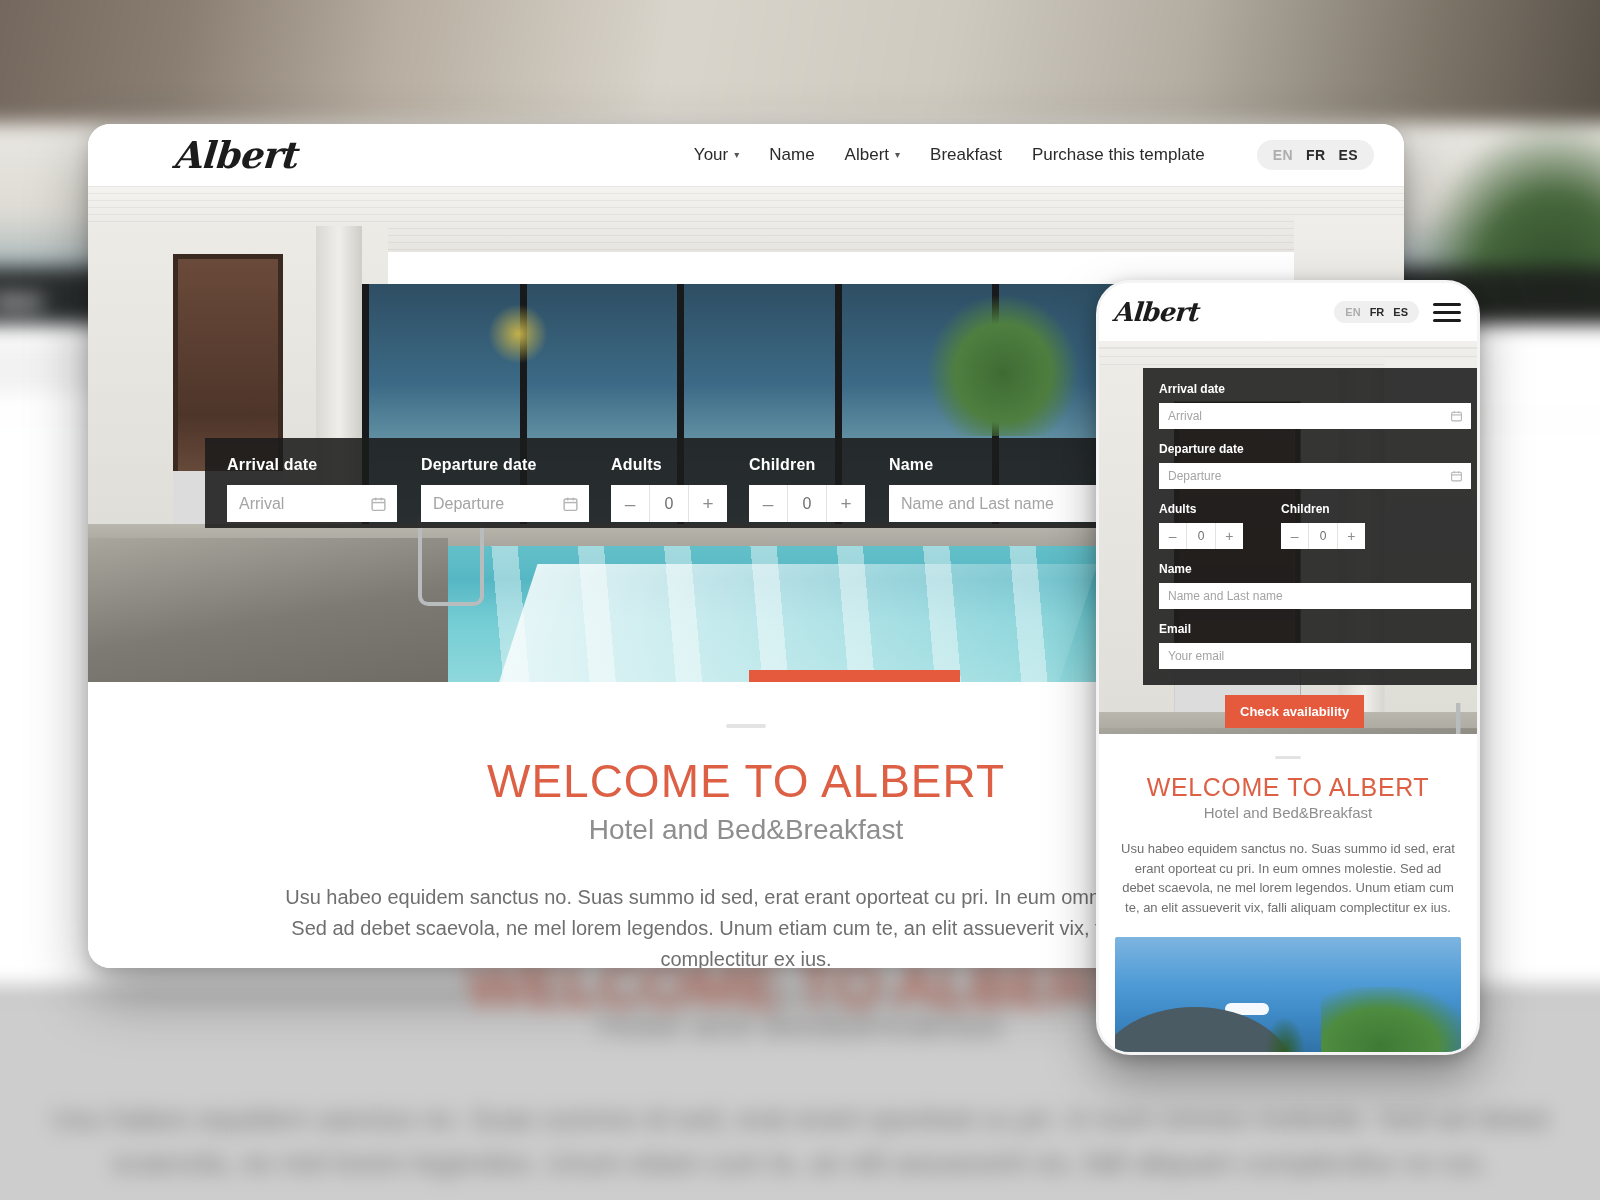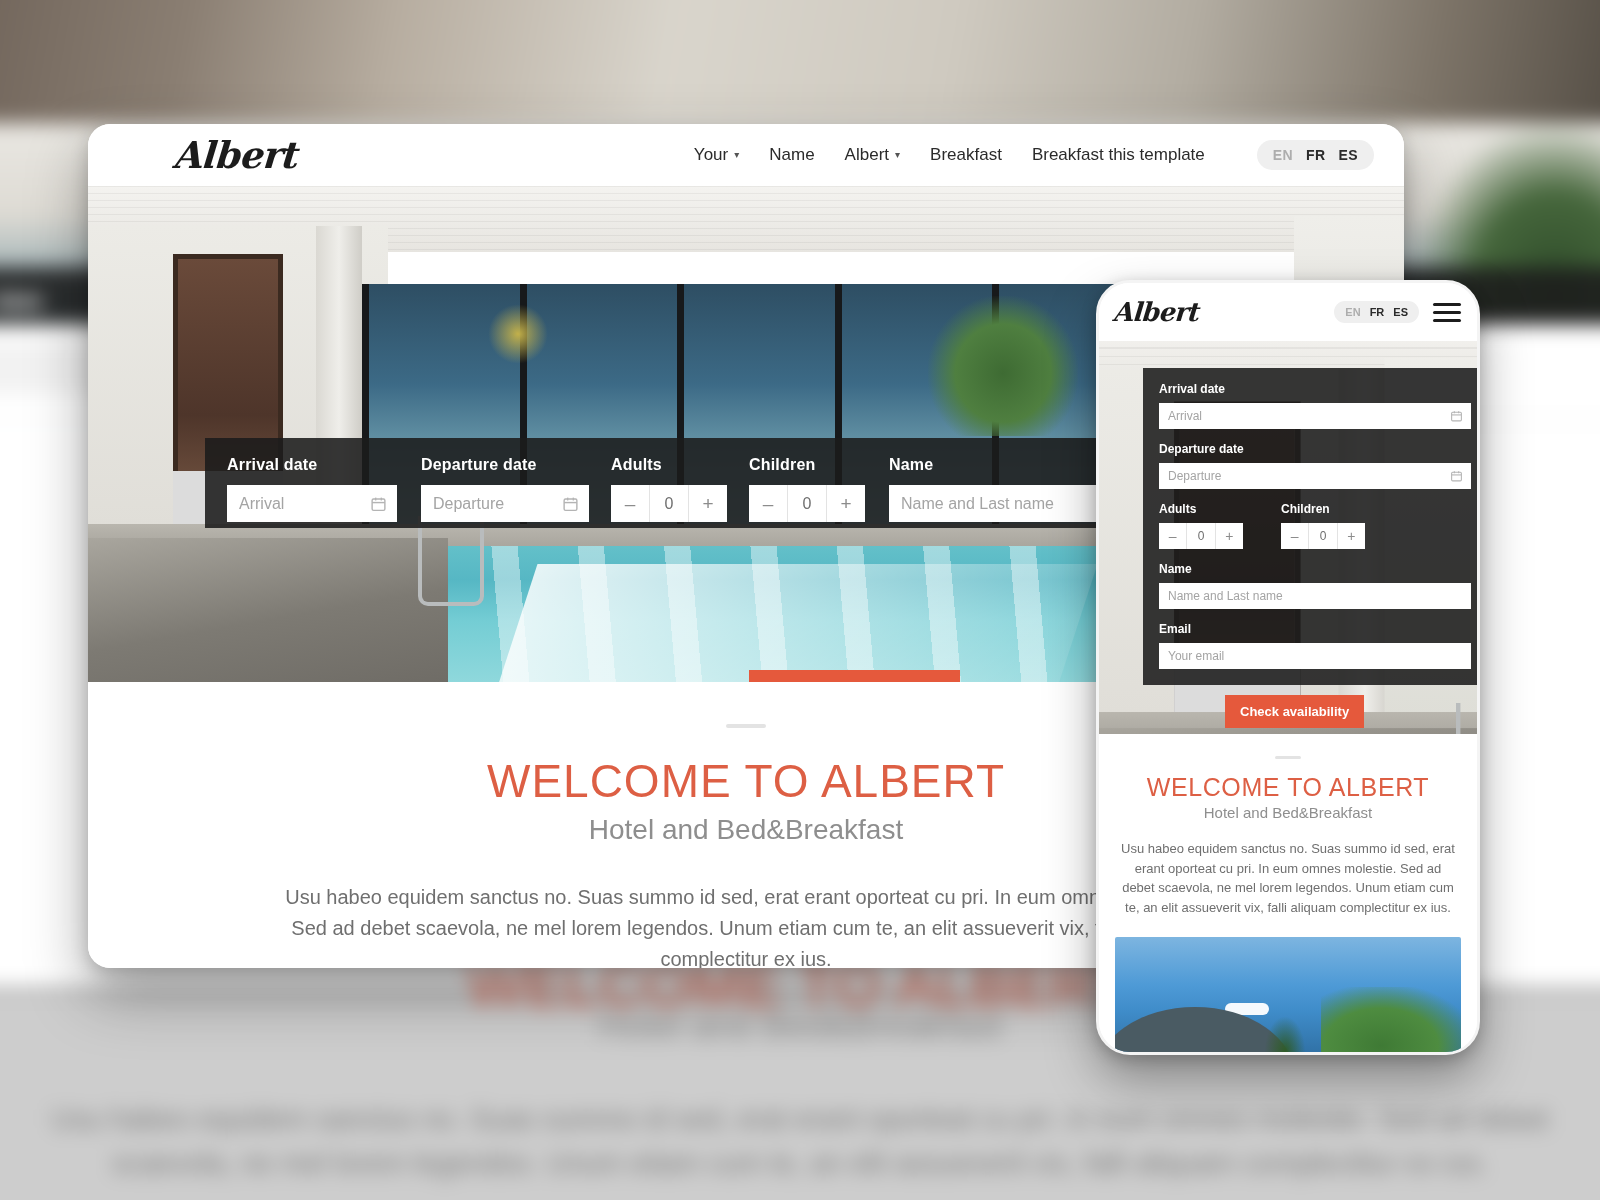--- a/index.html
+++ b/index.html
@@ -338,21 +338,21 @@
         <span>Name</span>
       </div>
       <div class="nav-item">
         <span>Albert</span>
         <span class="chev">▾</span>
       </div>
       <div class="nav-item">
         <span>Breakfast</span>
       </div>
       <div class="nav-item">
-        <span>Breakfast this template</span>
+        <span>Purchase this template</span>
       </div>
 
       <div class="lang">
         <span class="off">EN</span>
         <span>FR</span>
         <span>ES</span>
       </div>
     </nav>
   </div>
 

